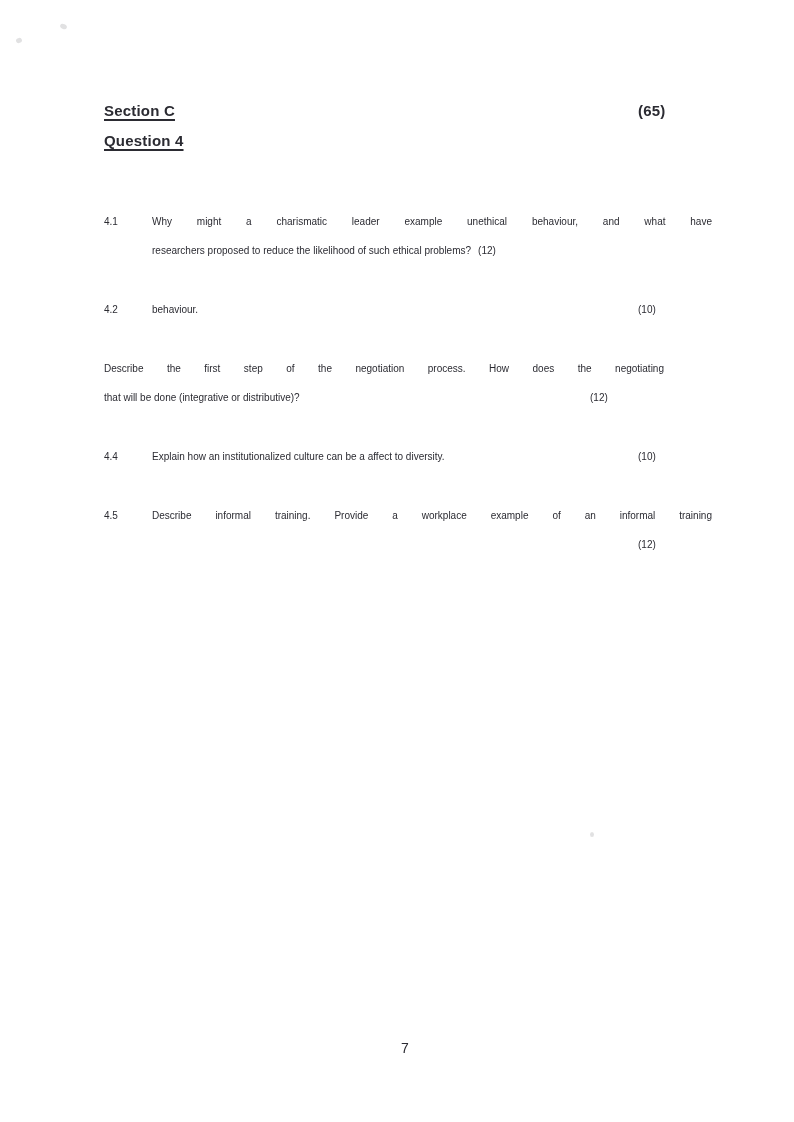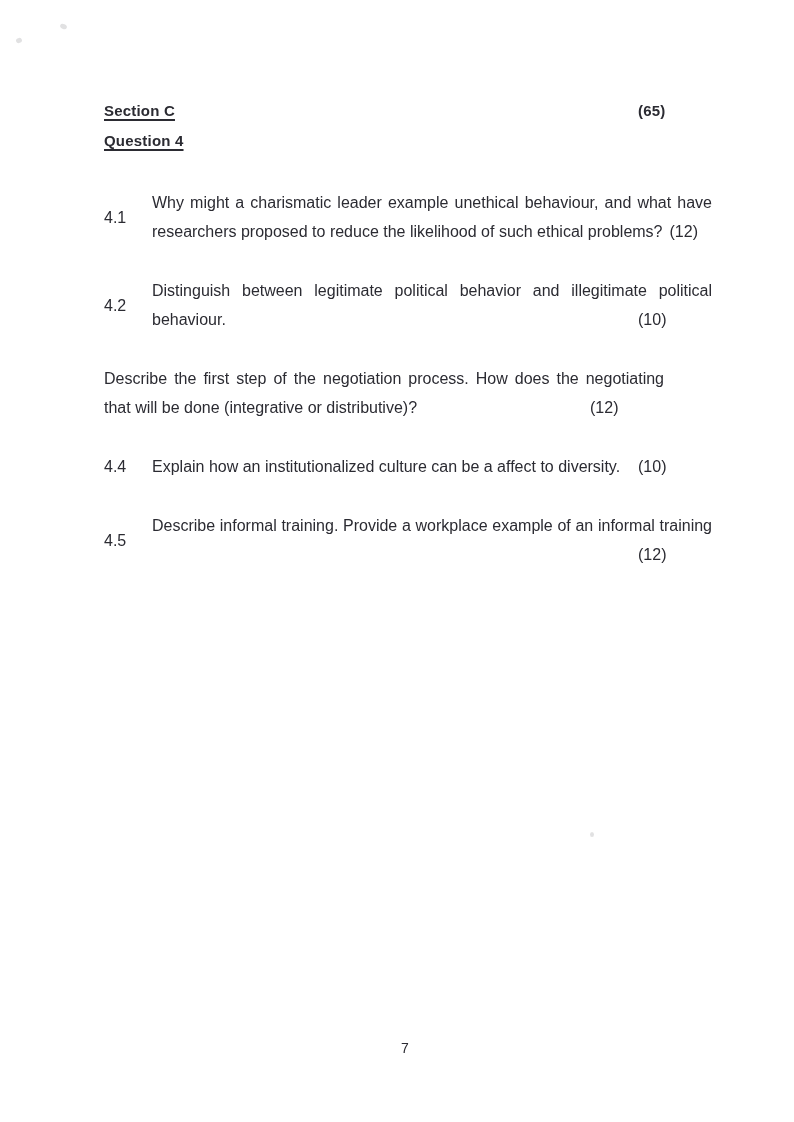--- a/index.html
+++ b/index.html
@@ -17,21 +17,21 @@
     width: 794px; height: 1122px;
     background: #ffffff;
   }
   .content {
     position: absolute;
     left: 104px;
     top: 96px;
     width: 608px;
   }
   
-  .hdr { margin-bottom: 32px; }
+  .hdr { margin-bottom: 51px; }
   .hdr-line {
     position: relative;
     height: 30px;
     line-height: 30px;
     font-size: 15px;
     font-weight: bold;
     letter-spacing: 0.2px;
   }
   .hdr-underline {
     text-decoration: underline;
@@ -40,22 +40,21 @@
   }
   .hdr-marks {
     position: absolute;
     left: 534px;
     top: 0;
   }
   
   .q {
     display: flex;
     margin-bottom: 30px;
-    font-size: 16px;
-    align-items: center;
+    font-size: 10px;
   }
   .qnum {
     width: 48px;
     flex: none;
     line-height: 29px;
   }
   .qtext {
     width: 560px;
     flex: none;
     line-height: 29px;
@@ -124,21 +123,20 @@
         <div class="ln just">Why might a charismatic leader example unethical behaviour, and what have</div>
         <div class="ln">
           <span>researchers proposed to reduce the likelihood of such ethical problems?</span><span class="marks-inline">(12)</span>
         </div>
       </div>
     </div>
 
     <div class="q">
       <div class="qnum">4.2</div>
       <div class="qtext">
-        <div class="ln just">Distinguish between legitimate political behavior and illegitimate political</div>
         <div class="ln">
           <span>behaviour.</span>
           <span class="marks-abs">(10)</span>
         </div>
       </div>
     </div>
 
     <div class="q">
       <div class="qtext">
         <div class="ln just">Describe the first step of the negotiation process. How does the negotiating</div>

